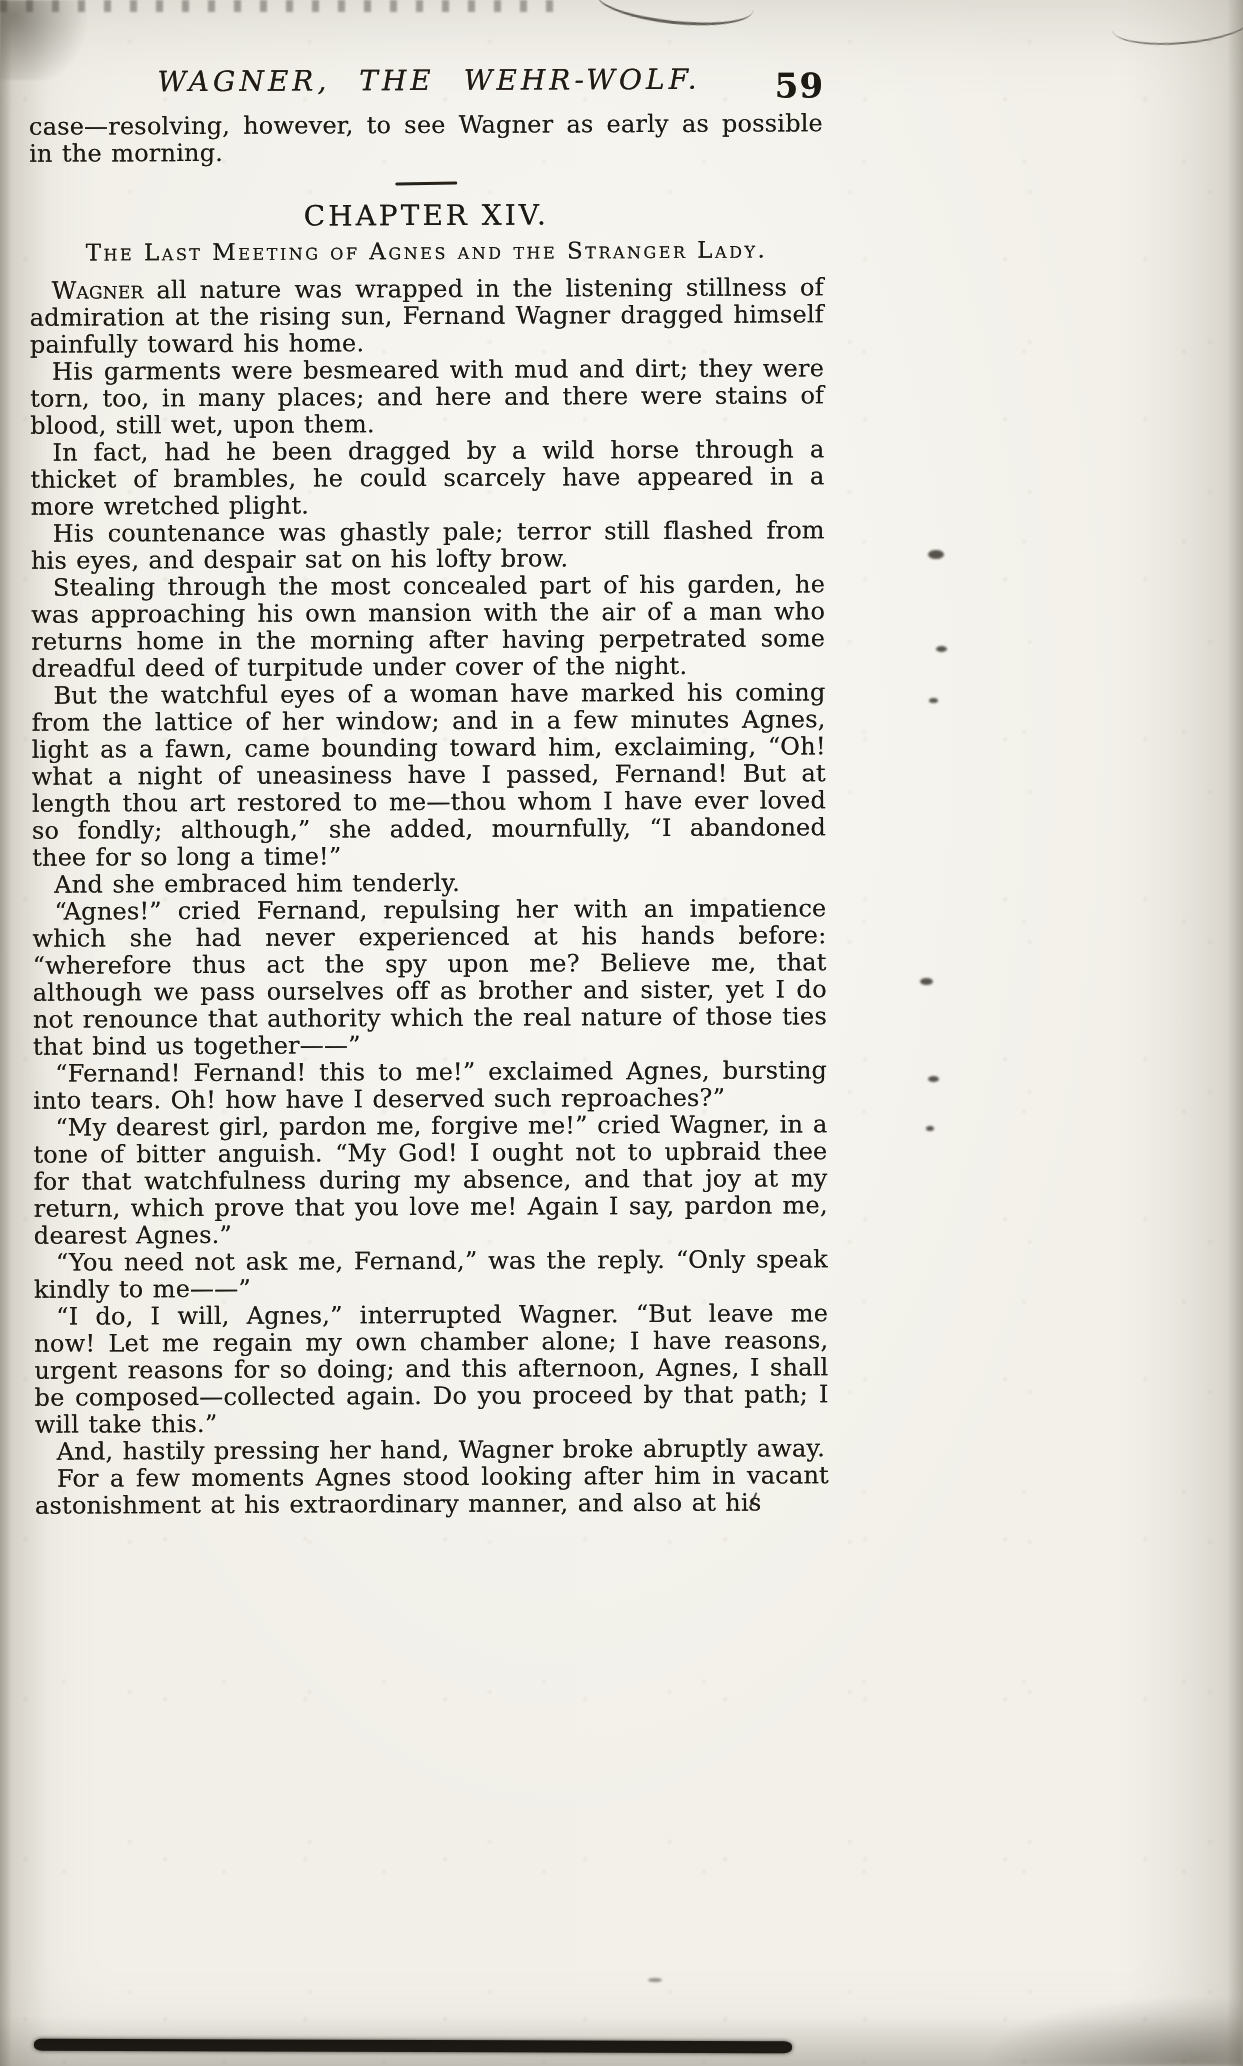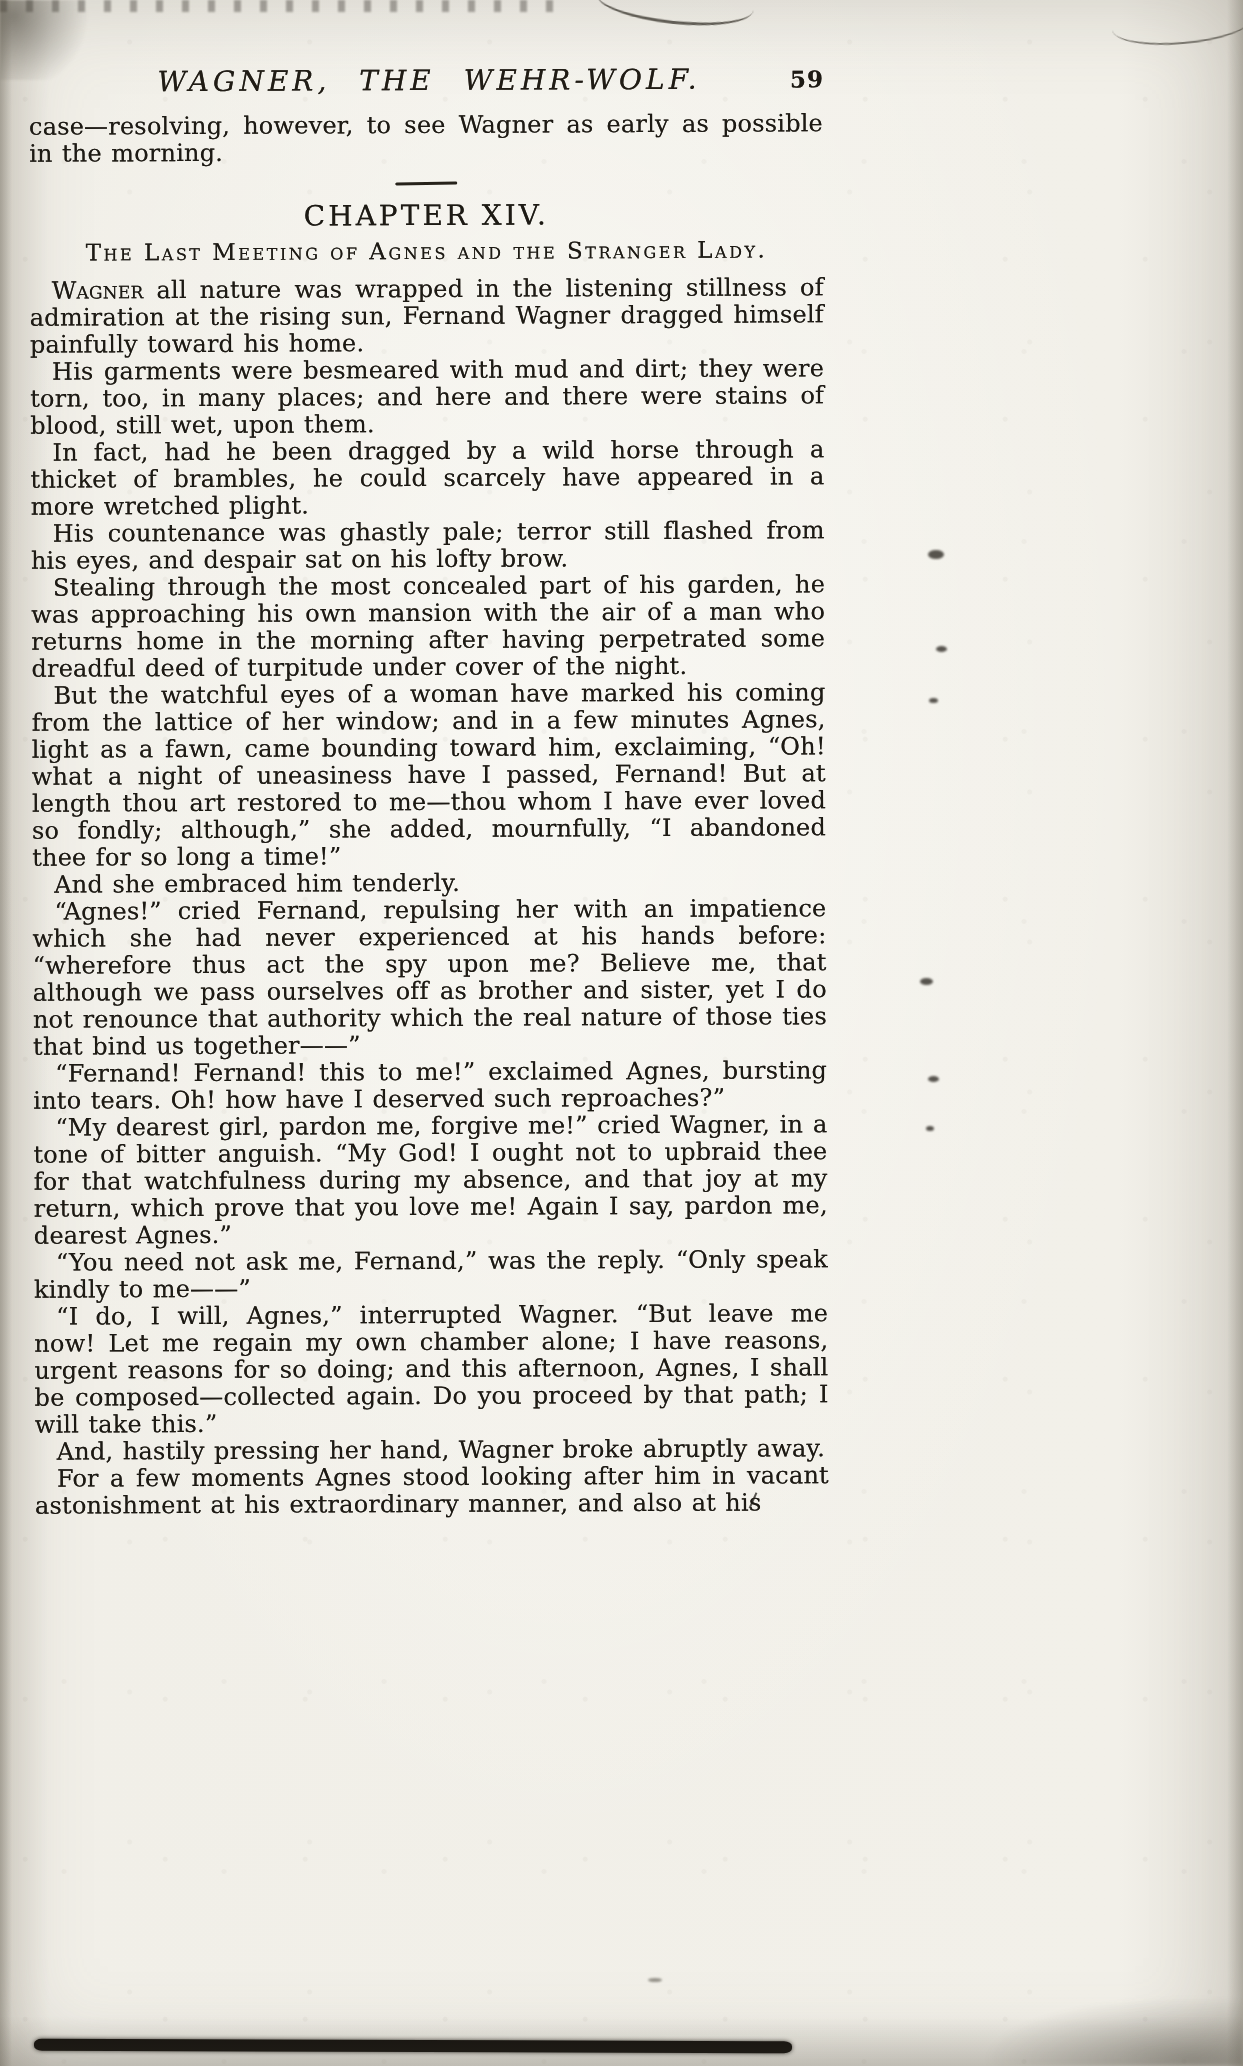--- a/index.html
+++ b/index.html
@@ -47,21 +47,21 @@
     font-style: italic;
     font-size: 28px;
     letter-spacing: 4px;
     word-spacing: 16px;
     color: #201c15;
     text-shadow: 0 0 0.6px rgba(32,28,21,0.8);
   }
   .page-num {
     position: absolute;
     right: 2px; top: 3px;
-    font-size: 23px;
+    font-size: 34px;
     letter-spacing: 1px;
     font-weight: bold;
     text-shadow: 0 0 0.5px rgba(32,28,21,0.7);
   }
 
   
   .text-block {
     position: absolute;
     top: 112px; left: 32px;
     width: 794px;

